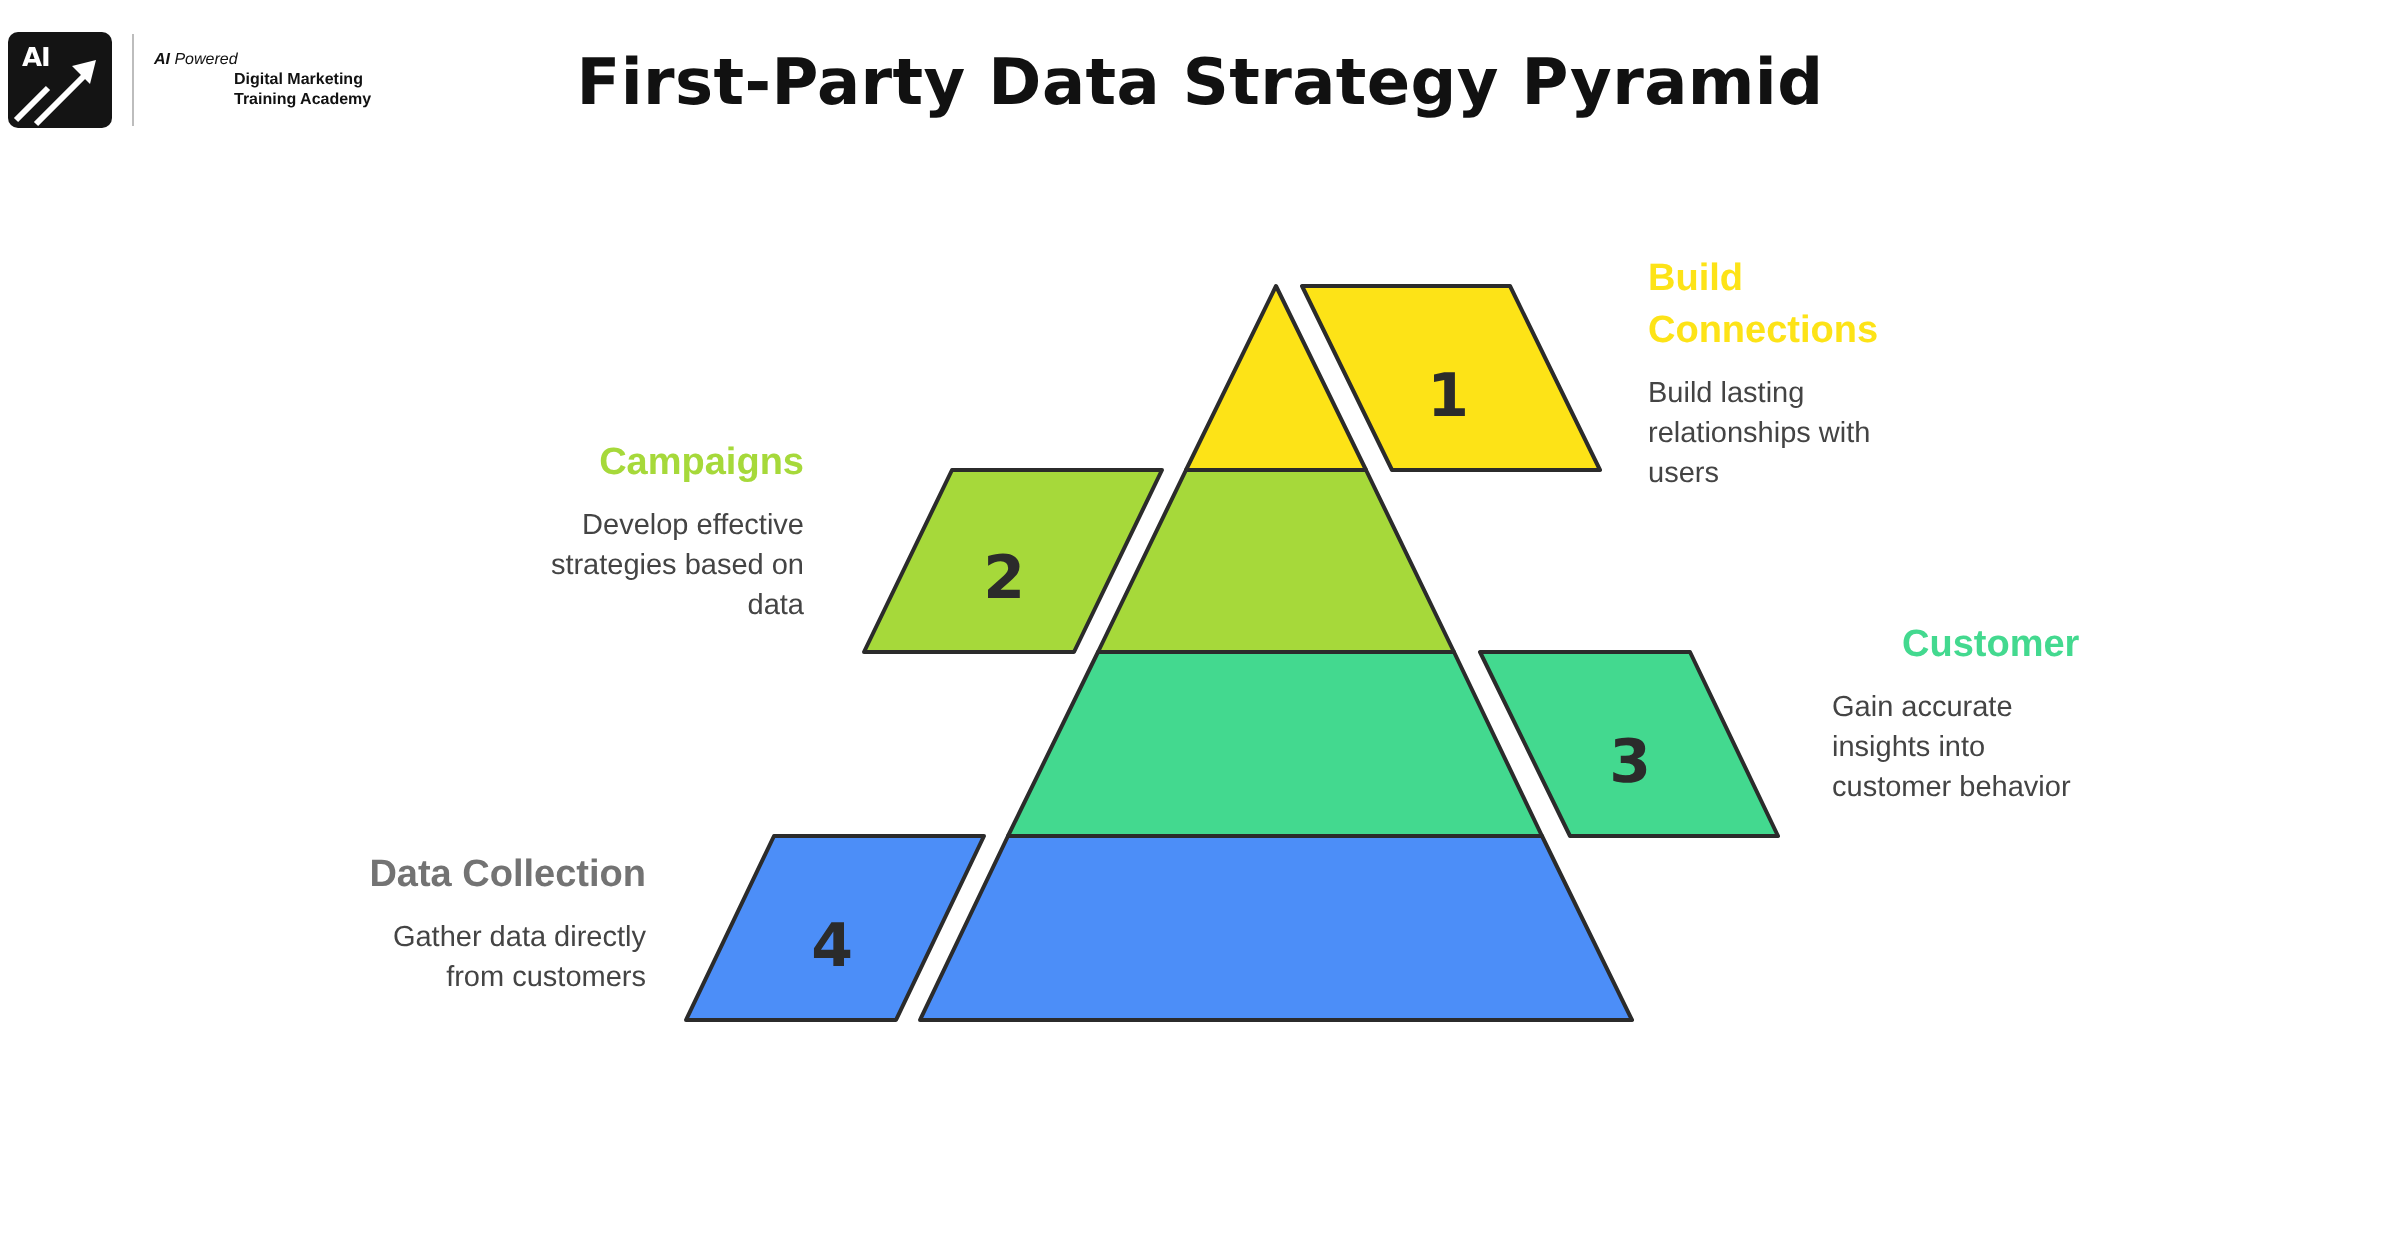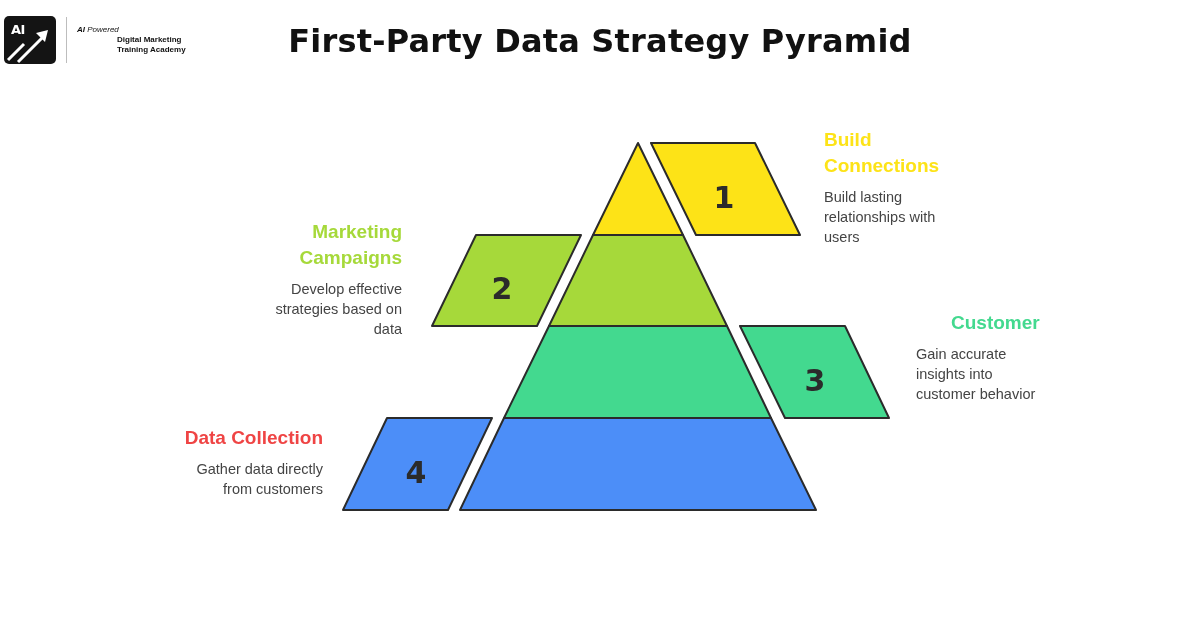--- a/index.html
+++ b/index.html
@@ -76,21 +76,20 @@
   </div>
   <div class="desc">
     <div>Build lasting</div>
     <div>relationships with</div>
     <div>users</div>
   </div>
 </div>
 
 <div class="label left" style="right:798px; top:219px;">
   <div class="heading" style="color:#A6D93A;">
-    <div>Marketing</div>
     <div>Campaigns</div>
   </div>
   <div class="desc">
     <div>Develop effective</div>
     <div>strategies based on</div>
     <div>data</div>
   </div>
 </div>
 
 <div class="label right" style="left:916px; top:310px;">
@@ -98,20 +97,20 @@
     <div>Customer</div>
   </div>
   <div class="desc">
     <div>Gain accurate</div>
     <div>insights into</div>
     <div>customer behavior</div>
   </div>
 </div>
 
 <div class="label left" style="right:877px; top:425px;">
-  <div class="heading" style="color:#ef4444;">
+  <div class="heading" style="color:#737373;">
     <div>Data Collection</div>
   </div>
   <div class="desc">
     <div>Gather data directly</div>
     <div>from customers</div>
   </div>
 </div>
 
 </body></html>

